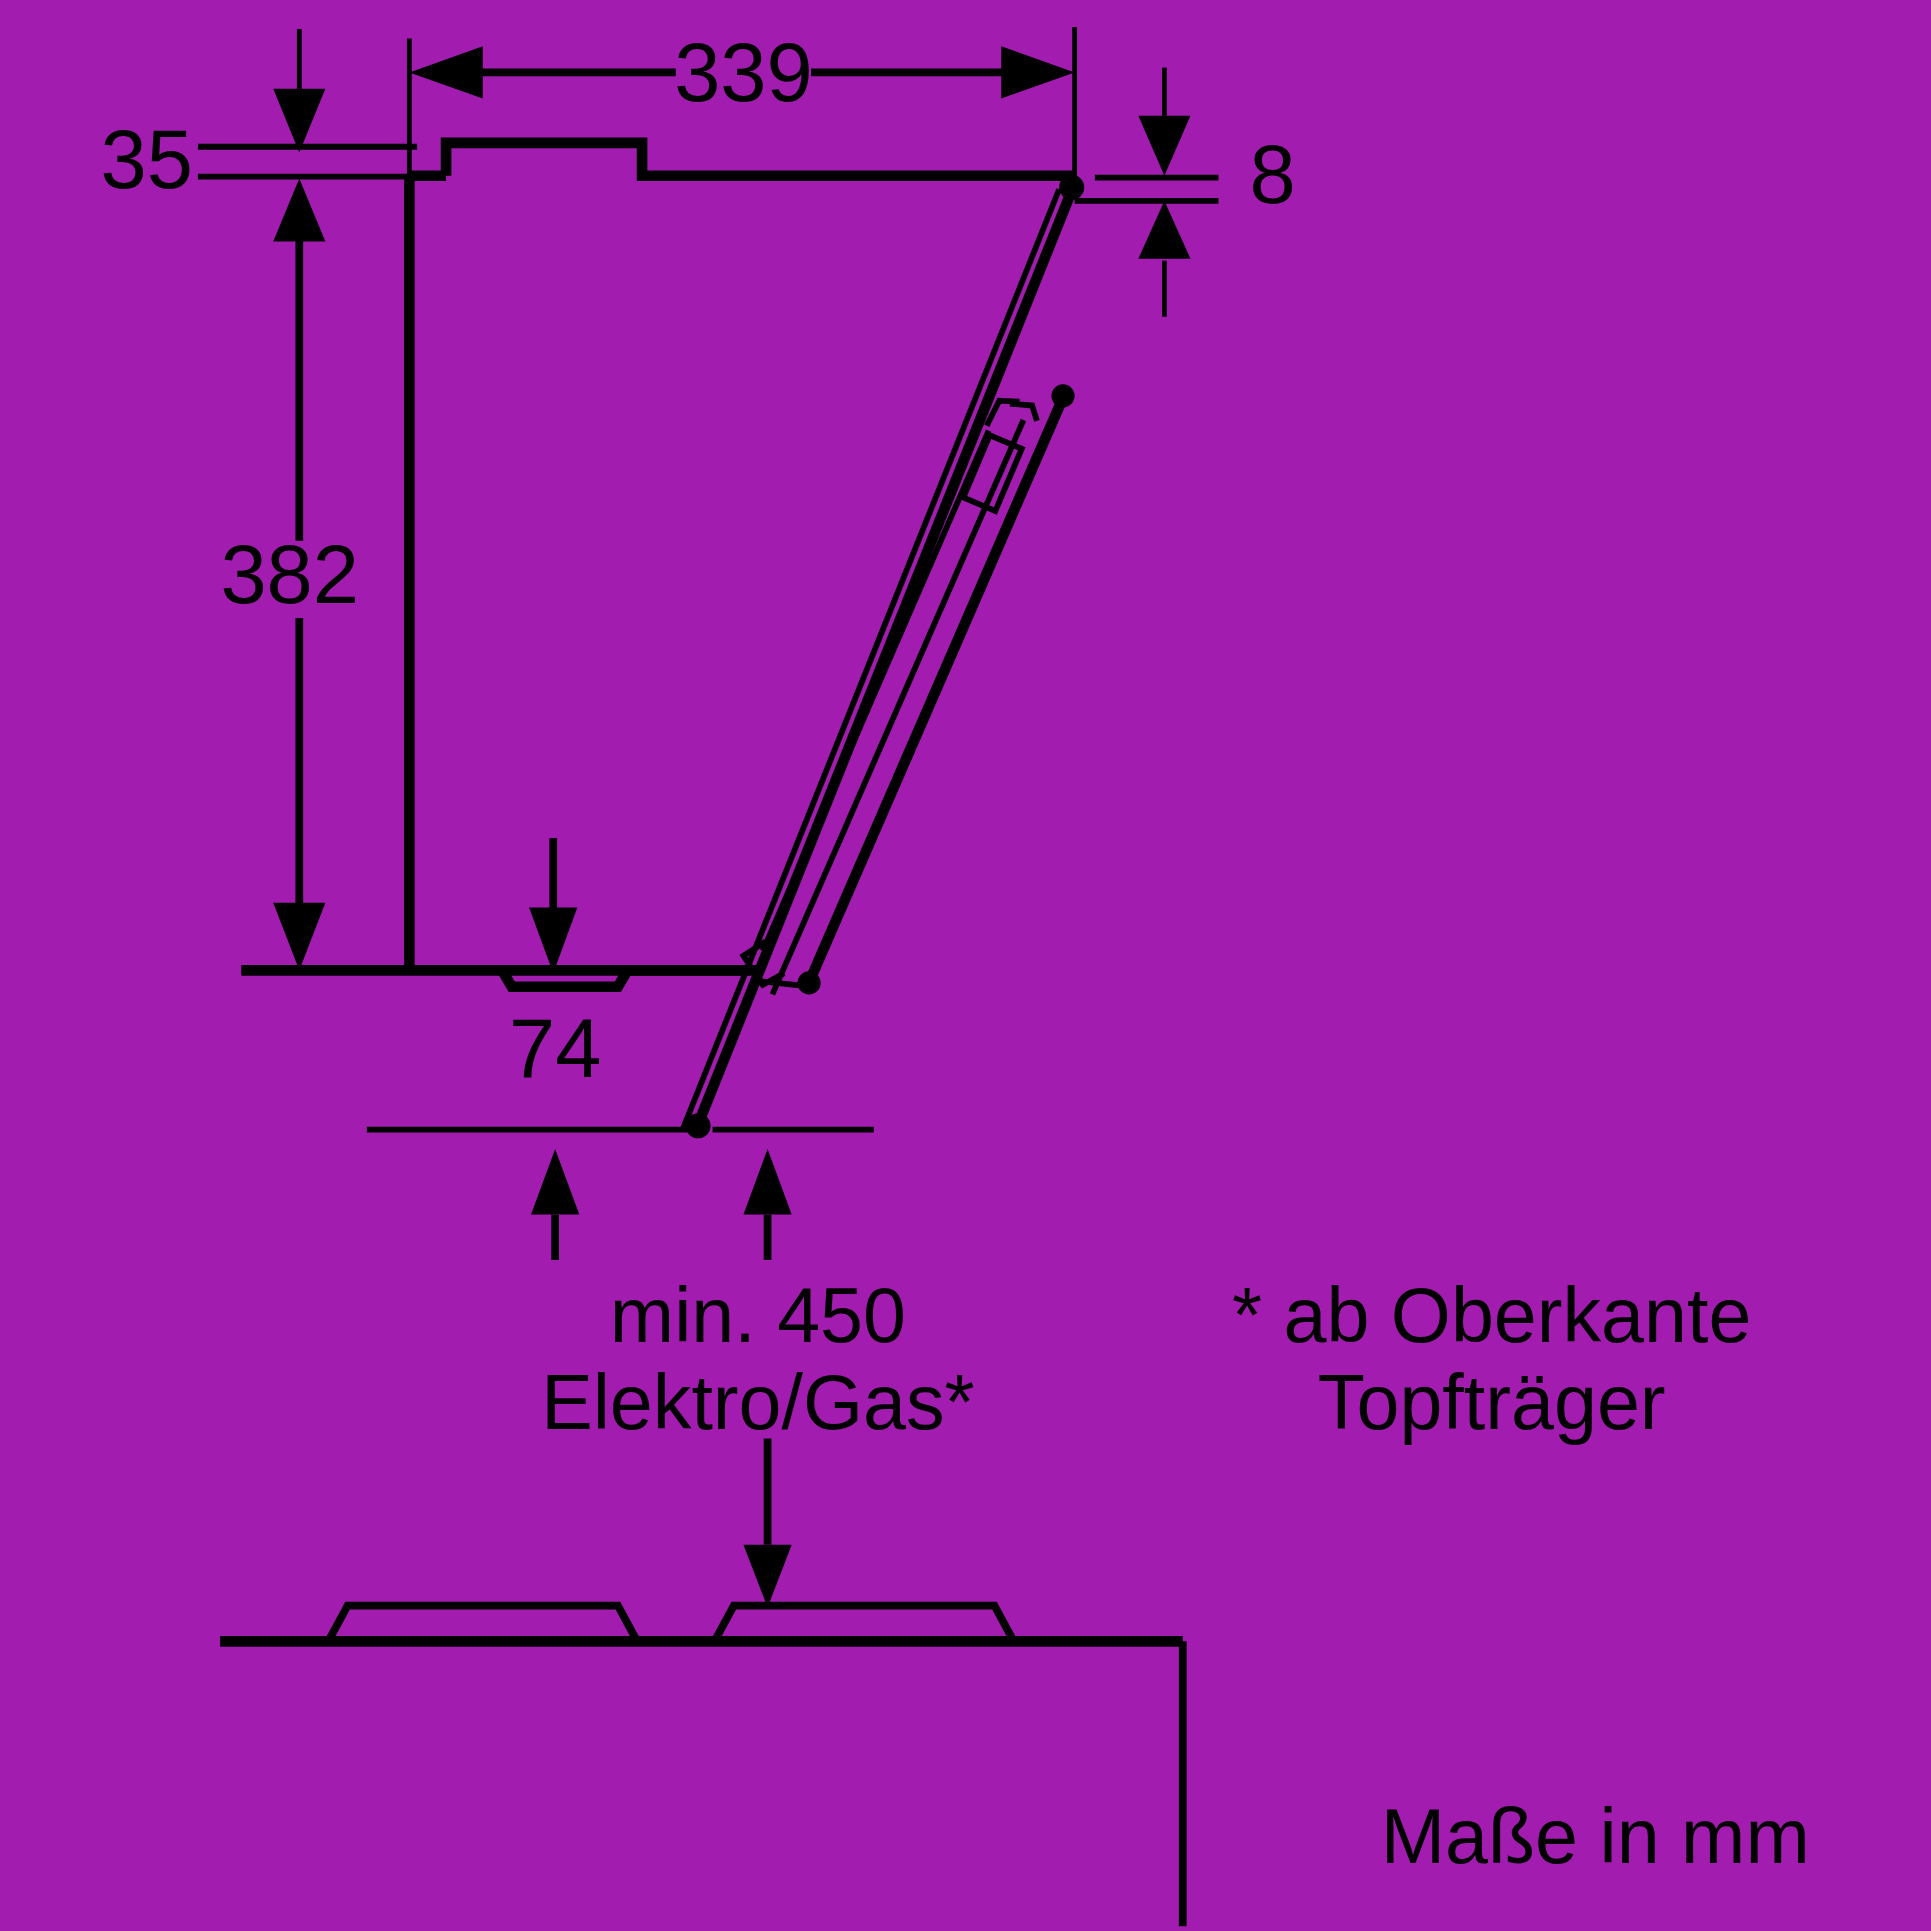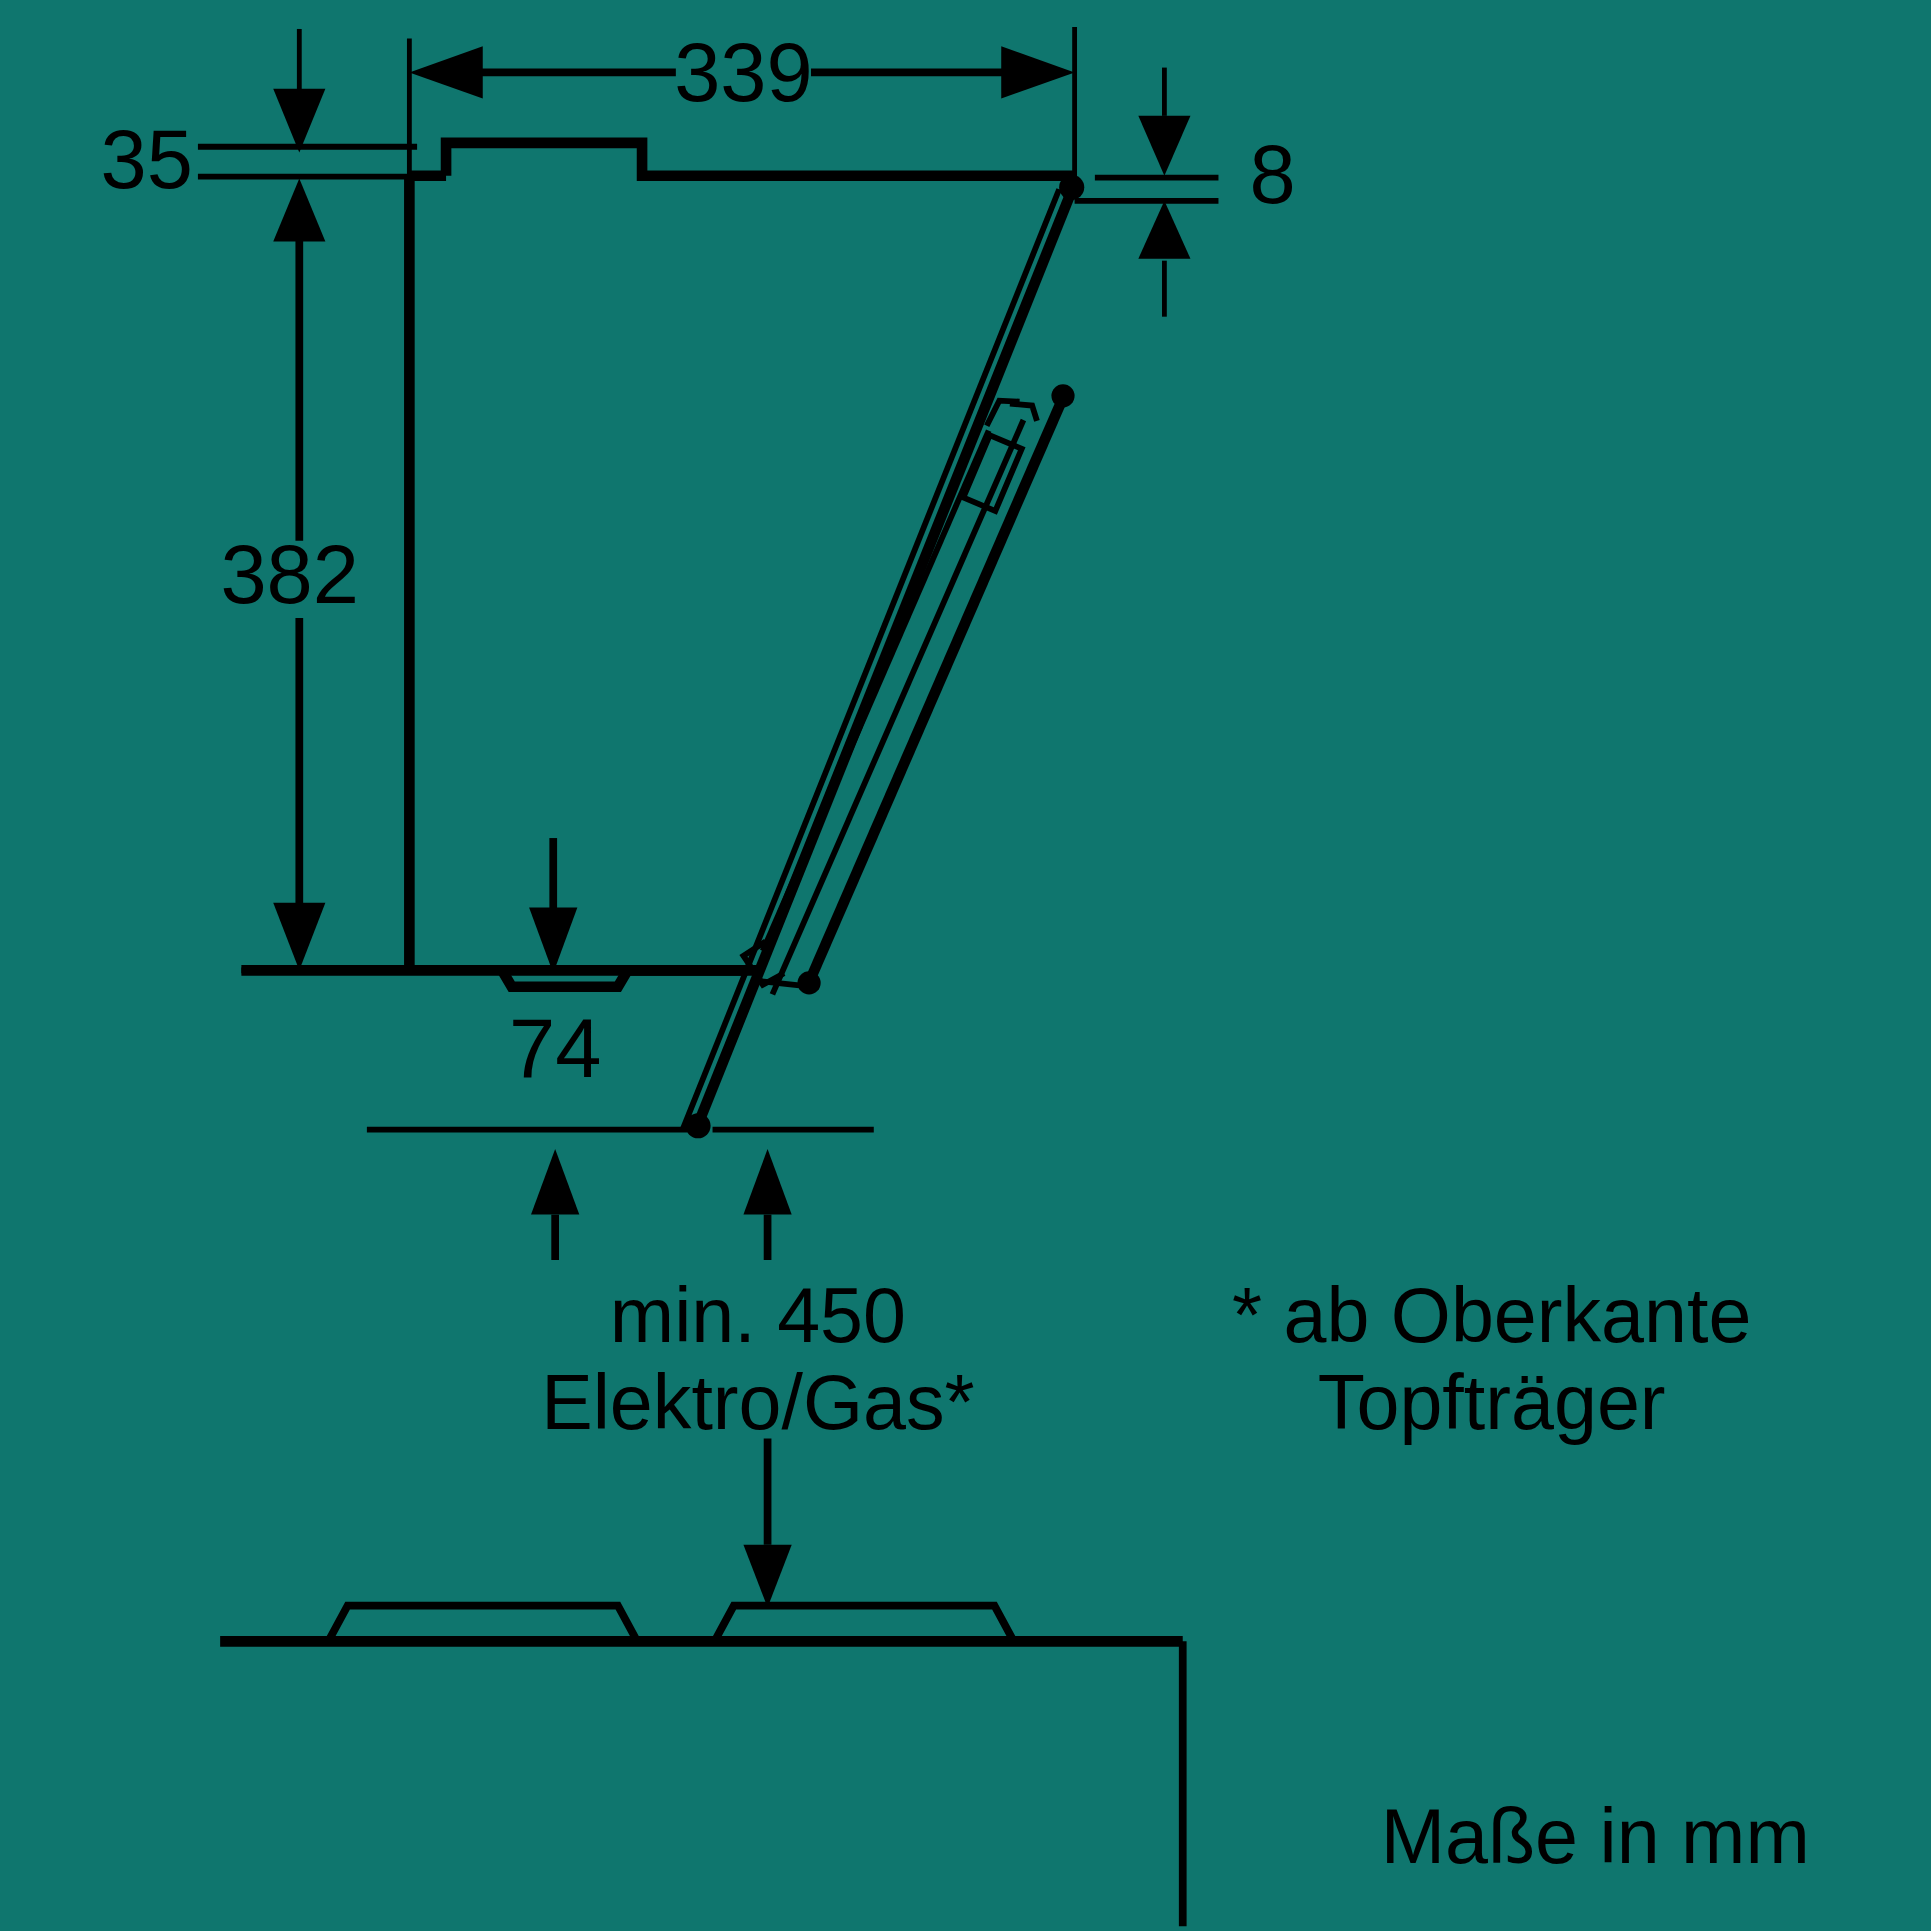--- a/index.html
+++ b/index.html
@@ -4,21 +4,21 @@
 <style>
   html, body {
     margin: 0;
     padding: 0;
     background: #ffffff;
   }
   #page {
     position: relative;
     width: 1931px;
     height: 1931px;
-    background: #0f766e;
+    background: #a21caf;
     font-family: "Liberation Sans", sans-serif;
     overflow: hidden;
   }
   svg#drawing {
     position: absolute;
     left: 0;
     top: 0;
     width: 1931px;
     height: 1931px;
     display: block;

